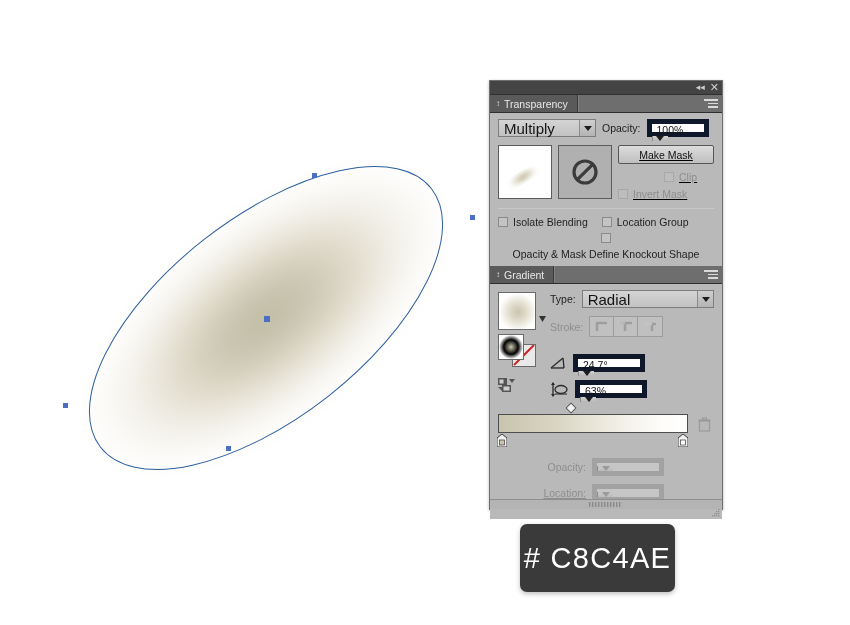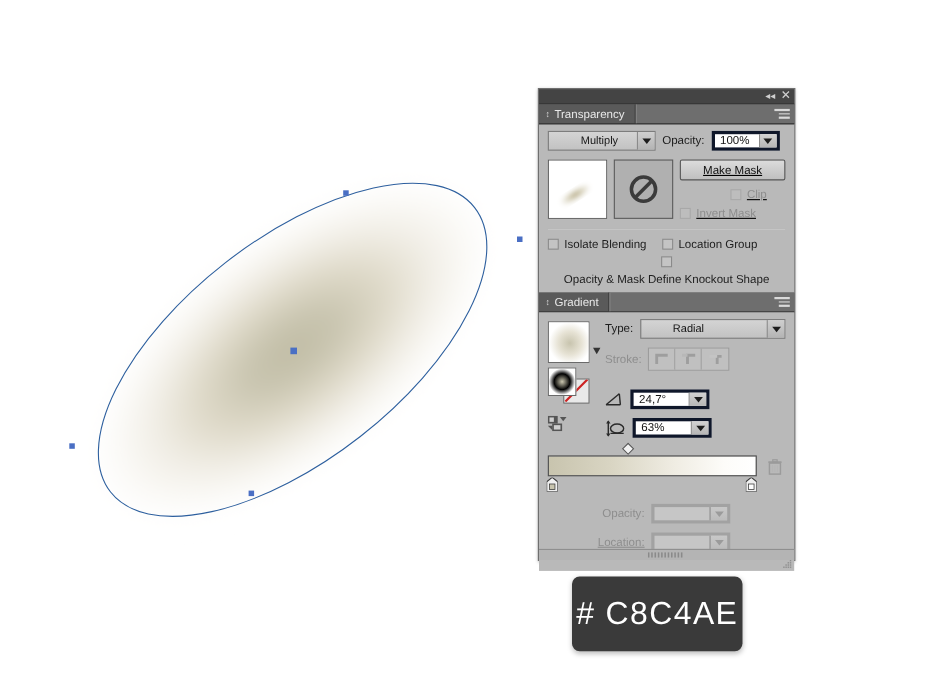--- a/index.html
+++ b/index.html
@@ -60,34 +60,34 @@
   
   .row{ display:flex; align-items:center; }
   .lbl{ font-size:10.5px; color:#1e1e1e; }
   .lbl.dim{ color:#8e8e8e; }
 
   .combo{
     height:18px; background:linear-gradient(#d4d4d4,#c2c2c2);
     border:1px solid #7d7d7d; display:flex; align-items:center;
     position:relative; cursor:pointer;
   }
-  .combo .val{ flex:1; font-size:10px; color:#141414; padding-left:5px;margin-left:24px; }
+  .combo .val{ flex:1; font-size:15px; color:#141414; padding-left:5px; }
   .combo .arrow{
     width:16px; height:100%;
     background:linear-gradient(#cfcfcf,#b4b4b4);
     border-left:1px solid #8b8b8b;
     display:flex; align-items:center; justify-content:center;
   }
   .combo .arrow::after{
     content:""; width:0;height:0;
     border-left:4px solid transparent;border-right:4px solid transparent;
     border-top:5px solid #1d1d1d;
   }
   .stepper{
-    height:18px; display:flex; border:3px solid #0f172a; background:#fff;
+    height:18px; display:flex; border:5px solid #0f172a; background:#fff;flex-direction:column;
   }
   .stepper .val{ flex:1; font-size:10.5px; color:#141414; padding-left:5px;
                  display:flex; align-items:center; }
   .stepper .arrow{
     width:16px; background:linear-gradient(#d2d2d2,#b6b6b6);
     border-left:1px solid #8b8b8b;
     display:flex;align-items:center;justify-content:center;
   }
   .stepper .arrow::after{
     content:""; width:0;height:0;

